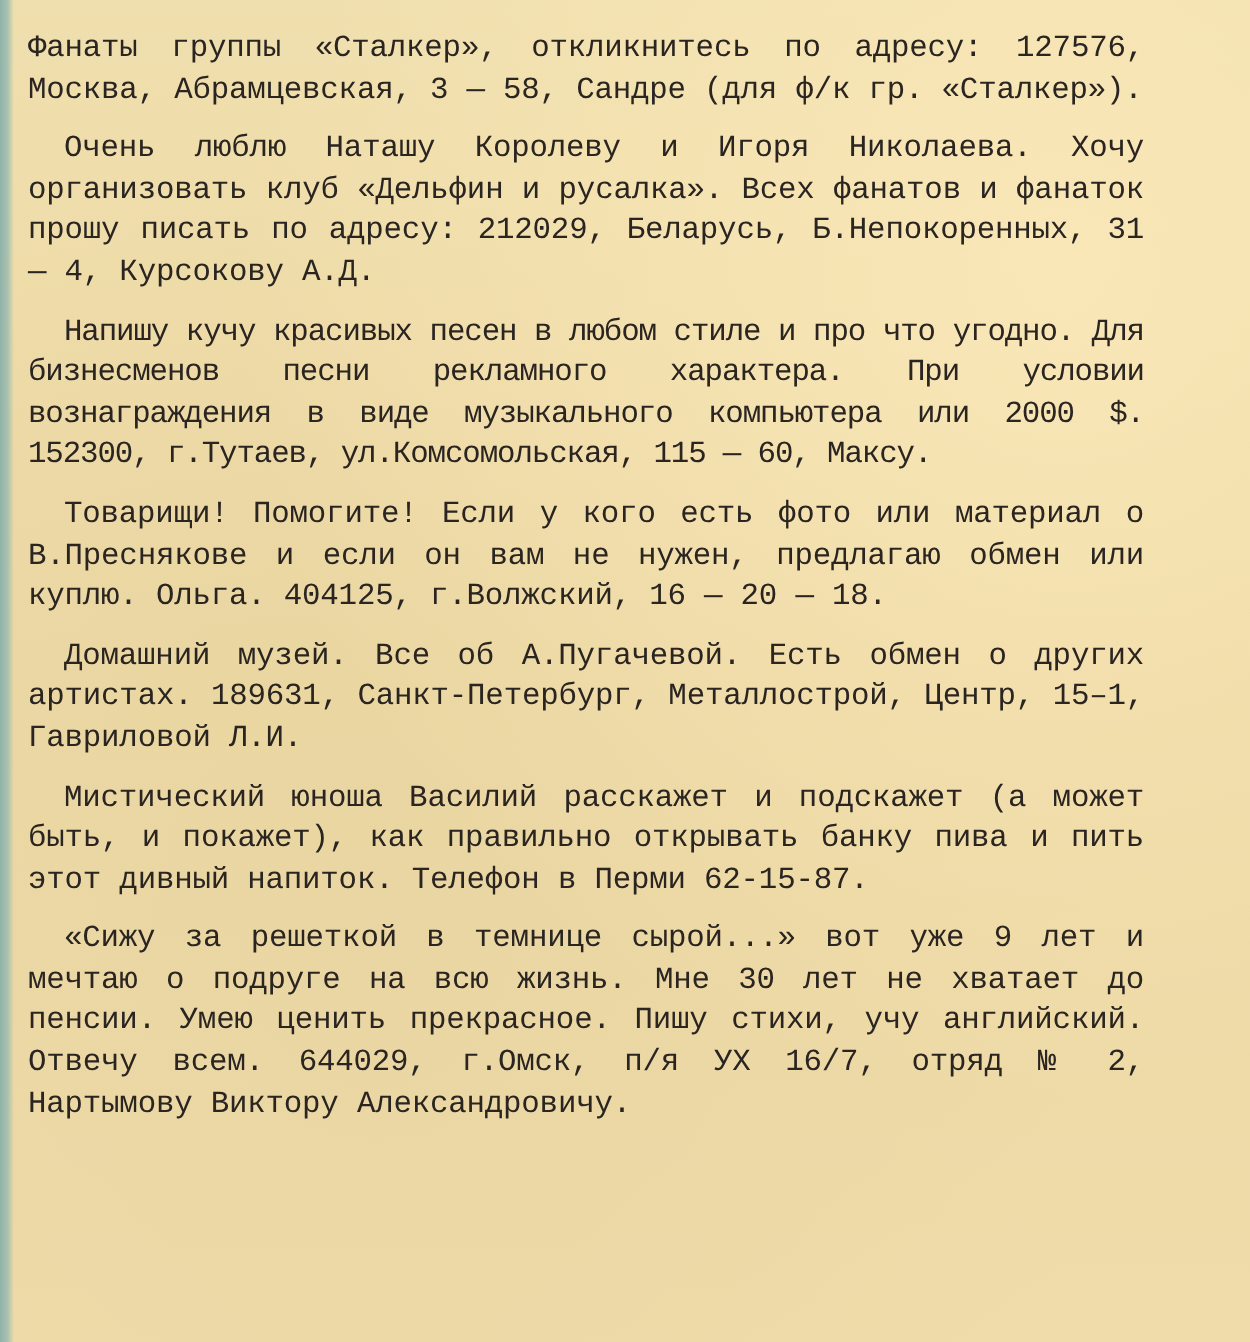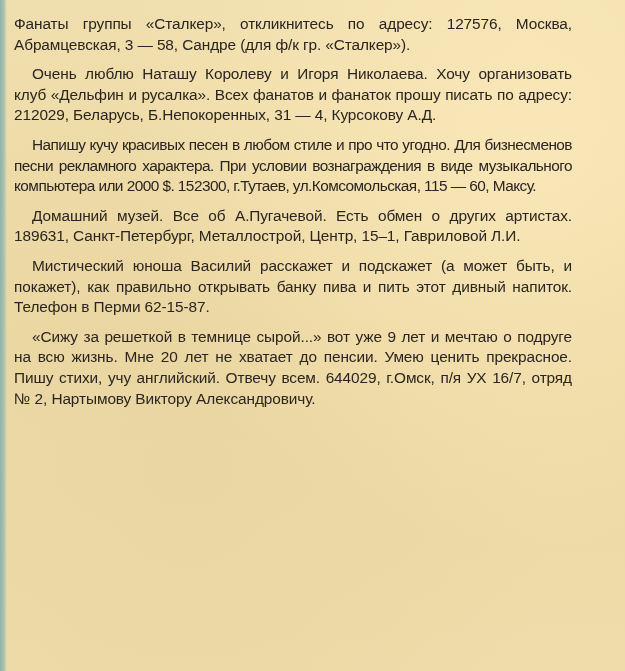--- a/index.html
+++ b/index.html
@@ -28,21 +28,21 @@
       left: 0; top: 0;
       width: 7px;
       height: 671px;
       background: linear-gradient(90deg, #8fb3a9 0%, #a9c2b0 55%, rgba(200,205,170,0) 100%);
     }
     .column {
       position: absolute;
       left: 14px;
       top: 14px;
       width: 558px;
-      font-family: Liberation Sans, sans-serif;
+      font-family: Liberation Mono, monospace;
       font-size: 15.4px;
       line-height: 20.6px;
       color: #2a2521;
       text-align: justify;
       letter-spacing: -0.1px;
     }
     .ad {
       margin: 0 0 9px 0;
       text-indent: 18px;
       hyphens: manual;
@@ -56,17 +56,18 @@
   </style>
 </head>
 <body>
 
 <div class="page">
   <div class="edge-strip"></div>
   <div class="column">
     <p class="ad first">Фанаты группы «Сталкер», откликнитесь по адресу: 127576, Москва, Абрамцевская, 3 — 58, Сандре (для ф/к гр. «Сталкер»).</p>
     <p class="ad">Очень люблю Наташу Королеву и Игоря Николаева. Хочу организовать клуб «Дельфин и русалка». Всех фанатов и фанаток прошу писать по адресу: 212029, Беларусь, Б.Непокоренных, 31 — 4, Курсокову А.Д.</p>
     <p class="ad condensed">Напишу кучу красивых песен в любом стиле и про что угодно. Для бизнесменов песни рекламного характера. При условии вознаграждения в виде музыкального компьютера или 2000 $. 152300, г.Тутаев, ул.Комсомольская, 115 — 60, Максу.</p>
+    <p class="ad">Товарищи! Помогите! Если у кого есть фото или материал о В.Преснякове и если он вам не нужен, предлагаю обмен или куплю. Ольга. 404125, г.Волжский, 16 — 20 — 18.</p>
     <p class="ad">Домашний музей. Все об А.Пугачевой. Есть обмен о других артистах. 189631, Санкт-Петербург, Металлострой, Центр, 15–1, Гавриловой Л.И.</p>
     <p class="ad">Мистический юноша Василий расскажет и подскажет (а может быть, и покажет), как правильно открывать банку пива и пить этот дивный напиток. Телефон в Перми 62-15-87.</p>
-    <p class="ad">«Сижу за решеткой в темнице сырой...» вот уже 9 лет и мечтаю о подруге на всю жизнь. Мне 20 лет не хватает до пенсии. Умею ценить прекрасное. Пишу стихи, учу английский. Отвечу всем. 644029, г.Омск, п/я УХ 16/7, отряд № 2, Нартымову Виктору Александровичу.</p>
+    <p class="ad">«Сижу за решеткой в темнице сырой...» вот уже 9 лет и мечтаю о подруге на всю жизнь. Мне 30 лет не хватает до пенсии. Умею ценить прекрасное. Пишу стихи, учу английский. Отвечу всем. 644029, г.Омск, п/я УХ 16/7, отряд № 2, Нартымову Виктору Александровичу.</p>
   </div>
 </div>
 
 </body></html>

